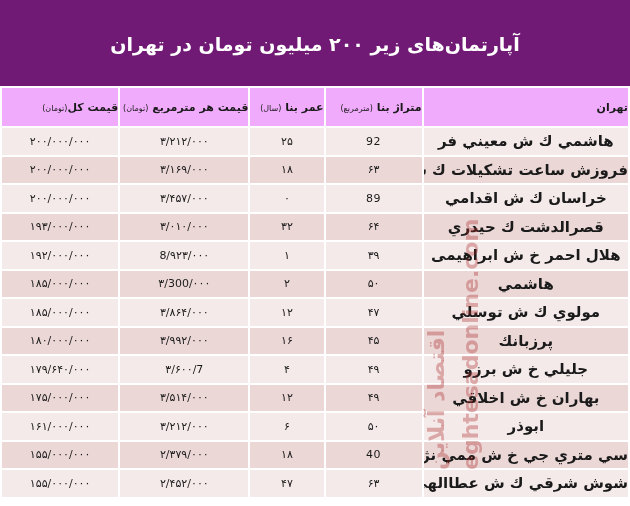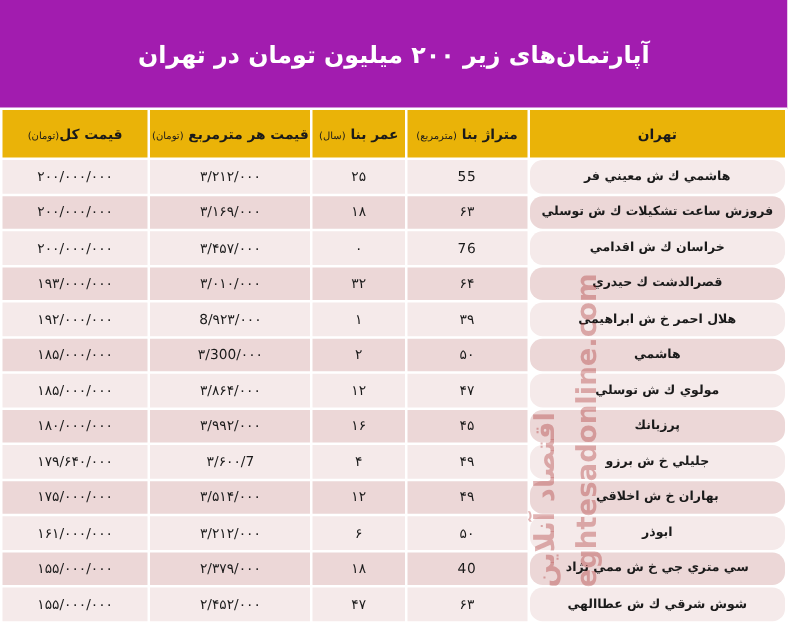--- a/index.html
+++ b/index.html
@@ -1,19 +1,19 @@
 <!DOCTYPE html>
 <html><head>
   <meta charset="utf-8">
   <style>
     html, body { margin: 0; padding: 0; background: #ffffff; }
     body { width: 630px; height: 506px; overflow: hidden; font-family: "DejaVu Sans", sans-serif; }
     .title-bar {
       width: 630px; height: 87px;
-      background: #a21caf;
+      background: #701a75;
       color: #ffffff;
       display: flex; align-items: center; justify-content: center;
       font-size: 19px; font-weight: bold;
       direction: rtl;
     }
     table {
       width: 630px;
       border-collapse: separate;
       border-spacing: 2px;
       margin-top: -1px;
@@ -23,30 +23,31 @@
     }
     th, td {
       text-align: center;
       padding: 0;
       color: #1a1a1a;
       overflow: hidden;
       white-space: nowrap;
     }
     th {
       height: 38px;
-      background: #eab308;
+      background: #f0abfc;
       font-size: 11px;
       font-weight: bold;
+      text-align: right;
     }
     th .unit { font-size: 8px; font-weight: normal; }
     td {
       height: 26.5px;
       font-size: 11.5px;
     }
-    td.region { font-weight: bold; font-size: 10px; border-radius: 10px; }
+    td.region { font-weight: bold; font-size: 15px; }
     td.num { font-family: "DejaVu Sans", sans-serif; font-size: 11px; letter-spacing: 0.5px; }
     tr.odd td { background: #ecd7d7; }
     tr.even td { background: #f5eaea; }
     .watermark {
       position: absolute; left: 420px; top: 150px;
       width: 70px; height: 320px;
       color: rgba(170, 40, 40, 0.35);
       font-size: 22px; font-weight: bold;
       writing-mode: vertical-rl;
       transform: rotate(180deg);
@@ -75,35 +76,35 @@
       <th><span>تهران</span></th>
       <th><span>متراژ بنا</span> <span class="unit">(مترمربع)</span></th>
       <th><span>عمر بنا</span> <span class="unit">(سال)</span></th>
       <th><span>قیمت هر مترمربع</span> <span class="unit">(تومان)</span></th>
       <th><span>قیمت کل</span><span class="unit">(تومان)</span></th>
     </tr>
   </thead>
   <tbody>
     <tr class="even">
       <td class="region">هاشمي ك ش معيني فر</td>
-      <td class="num">55</td>
+      <td class="num">92</td>
       <td class="num">۲۵</td>
       <td class="num">۳/۲۱۲/۰۰۰</td>
       <td class="num">۲۰۰/۰۰۰/۰۰۰</td>
     </tr>
     <tr class="odd">
       <td class="region">فروزش ساعت تشكيلات ك ش توسلي</td>
       <td class="num">۶۳</td>
       <td class="num">۱۸</td>
       <td class="num">۳/۱۶۹/۰۰۰</td>
       <td class="num">۲۰۰/۰۰۰/۰۰۰</td>
     </tr>
     <tr class="even">
       <td class="region">خراسان ك ش اقدامي</td>
-      <td class="num">76</td>
+      <td class="num">89</td>
       <td class="num">۰</td>
       <td class="num">۳/۴۵۷/۰۰۰</td>
       <td class="num">۲۰۰/۰۰۰/۰۰۰</td>
     </tr>
     <tr class="odd">
       <td class="region">قصرالدشت ك حيدري</td>
       <td class="num">۶۴</td>
       <td class="num">۳۲</td>
       <td class="num">۳/۰۱۰/۰۰۰</td>
       <td class="num">۱۹۳/۰۰۰/۰۰۰</td>

